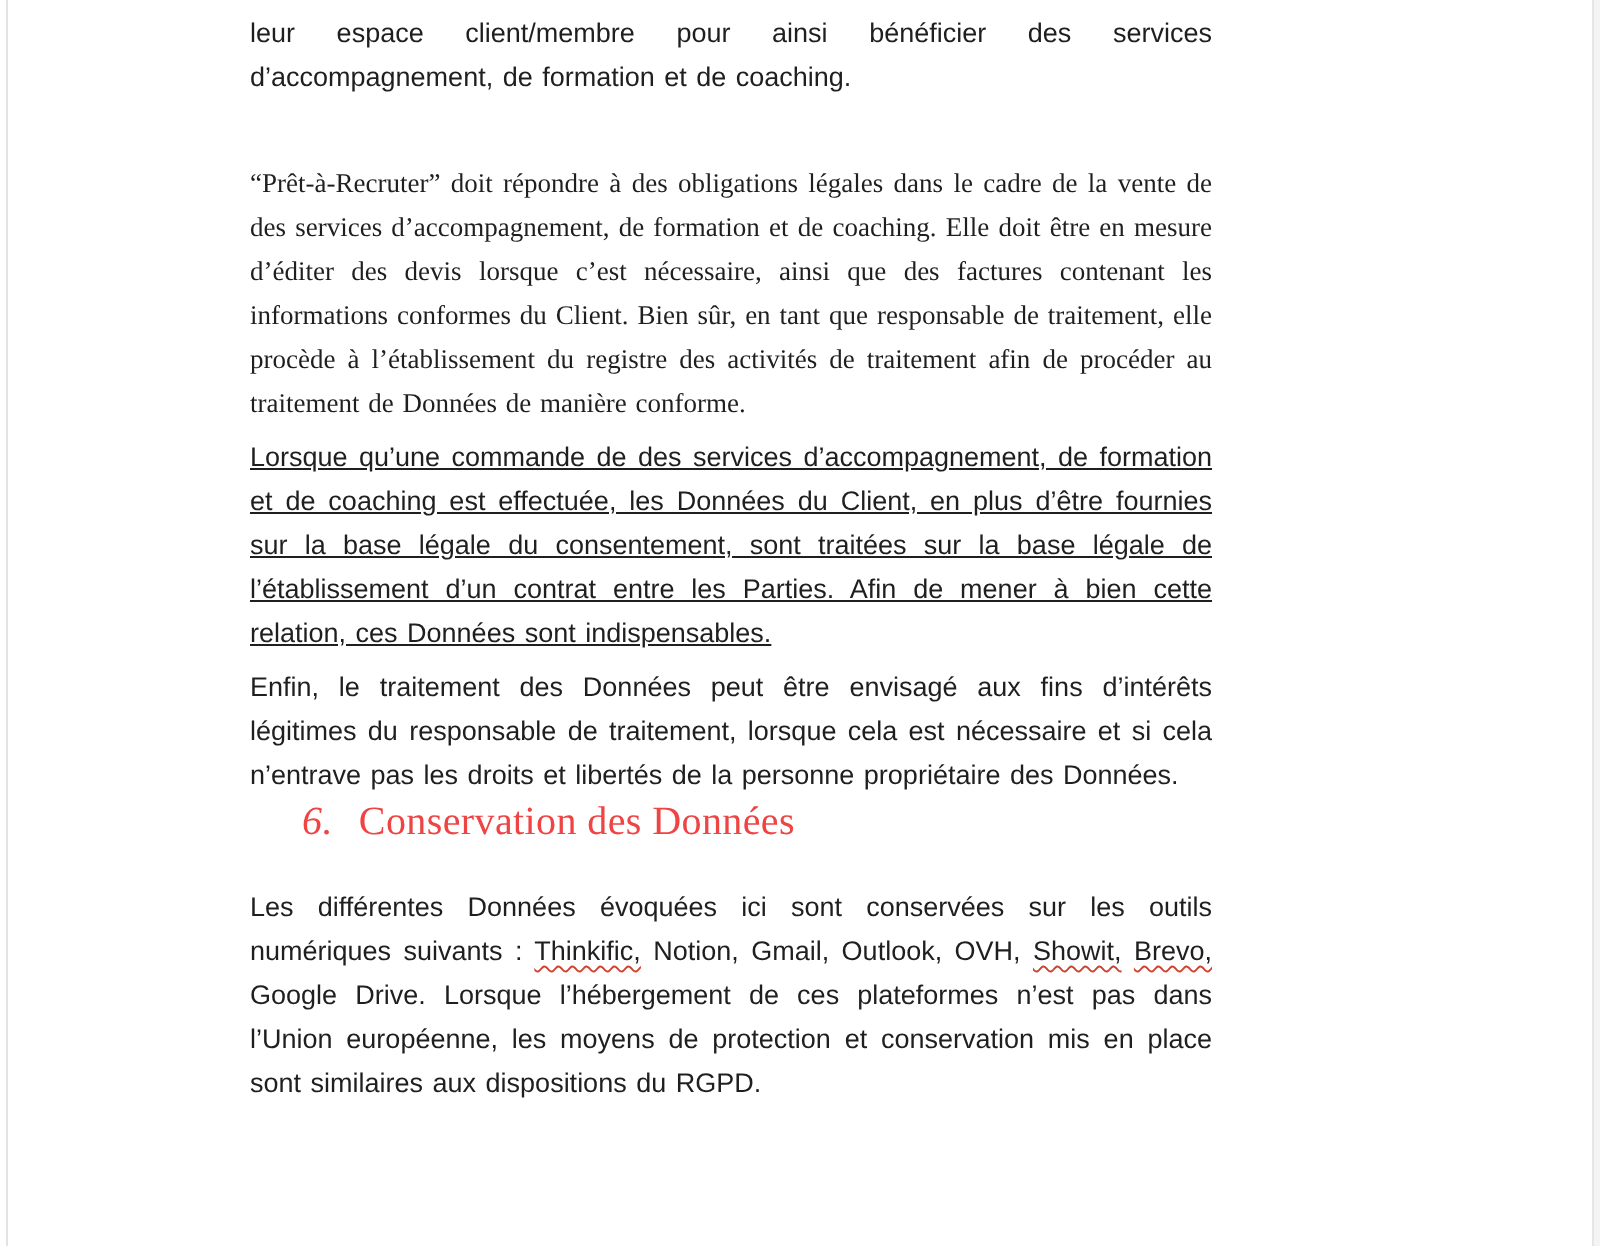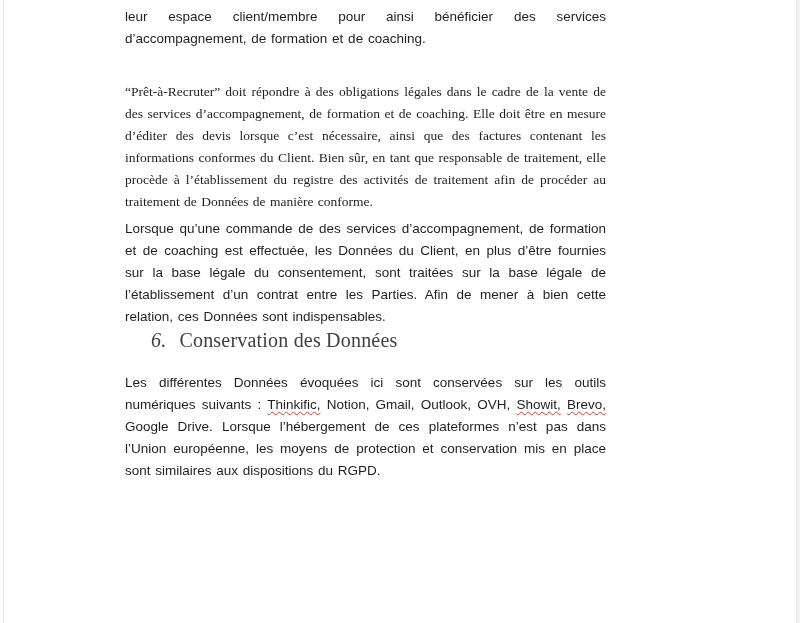--- a/index.html
+++ b/index.html
@@ -53,33 +53,33 @@
     line-height: 22px;
     color: #1f1f1f;
     margin-left: 39px;
   }
   .page p {
     margin: 0;
     text-align: justify;
     word-spacing: 1px;
   }
   .p2 { margin-top: 31px !important; font-family: Liberation Serif, serif; }
-  .p3 { margin-top: 5px  !important; }
+  .p3 { margin-top: 5px  !important; text-decoration: underline; }
   .p4 { margin-top: 5px  !important; }
   .p5 { margin-top: 20px !important; }
   .p6 { margin-top: 7px  !important; }
   .p7 { margin-top: 6px  !important; }
   h2.section-heading {
     margin: 0;
     margin-left: 26px;
     font-family: "Liberation Serif", "DejaVu Serif", serif;
     font-weight: 400;
     font-size: 20px;
     line-height: 24px;
-    color: #404040;
+    color: #ef4444;
     letter-spacing: 0.2px;
   }
   h2.section-heading .num {
     font-style: italic;
     display: inline-block;
     margin-right: 13px;
   }
   .misspelled {
     text-decoration: underline;
     text-decoration-style: wavy;
@@ -94,20 +94,21 @@
 <div class="viewport">
   <div class="edge-left"></div>
 
   <div class="page">
     <p class="p1">leur espace client/membre pour ainsi bénéficier des services d’accompagnement, de formation et de coaching.</p>
 
     <p class="p2">“Prêt-à-Recruter” doit répondre à des obligations légales dans le cadre de la vente de des services d’accompagnement, de formation et de coaching. Elle doit être en mesure d’éditer des devis lorsque c’est nécessaire, ainsi que des factures contenant les informations conformes du Client. Bien sûr, en tant que responsable de traitement, elle procède à l’établissement du registre des activités de traitement afin de procéder au traitement de Données de manière conforme.</p>
 
     <p class="p3">Lorsque qu’une commande de des services d’accompagnement, de formation et de coaching est effectuée, les Données du Client, en plus d’être fournies sur la base légale du consentement, sont traitées sur la base légale de l’établissement d’un contrat entre les Parties. Afin de mener à bien cette relation, ces Données sont indispensables.</p>
 
+    <p class="p4">Enfin, le traitement des Données peut être envisagé aux fins d’intérêts légitimes du responsable de traitement, lorsque cela est nécessaire et si cela n’entrave pas les droits et libertés de la personne propriétaire des Données.</p>
 
     <h2 class="section-heading">
       <span class="num">6.</span><span>Conservation des Données</span>
     </h2>
 
     <p class="p5"><span>Les différentes Données évoquées ici sont conservées sur les outils numériques suivants : </span><span class="misspelled">Thinkific,</span><span> Notion, Gmail, Outlook, OVH, </span><span class="misspelled">Showit,</span><span> </span><span class="misspelled">Brevo,</span><span> Google Drive. Lorsque l’hébergement de ces plateformes n’est pas dans l’Union européenne, les moyens de protection et conservation mis en place sont similaires aux dispositions du RGPD.</span></p>
 
 
   </div>
 

